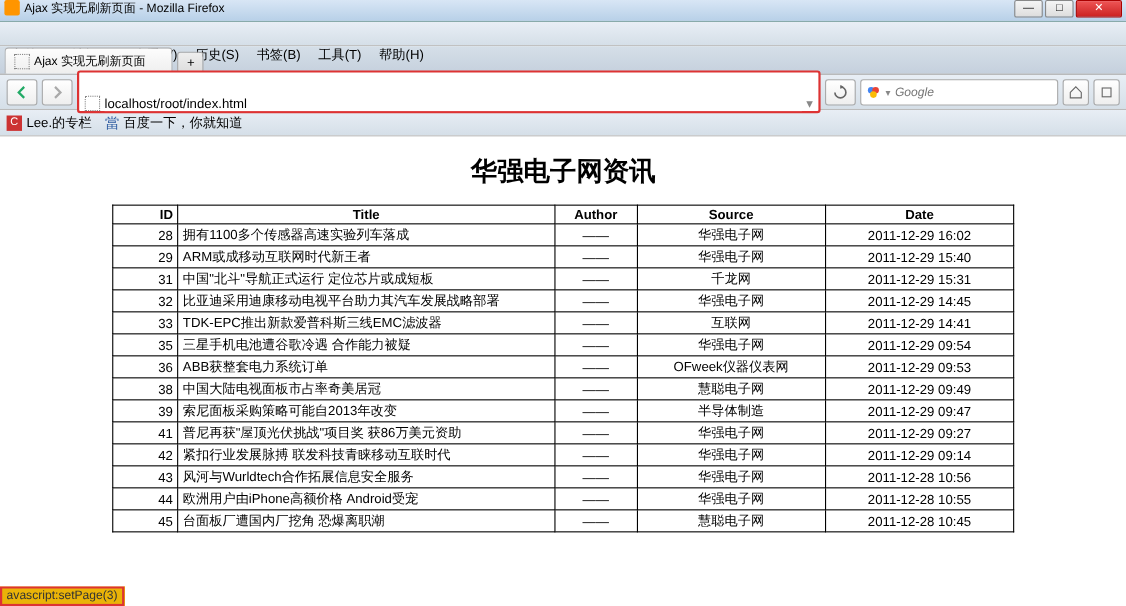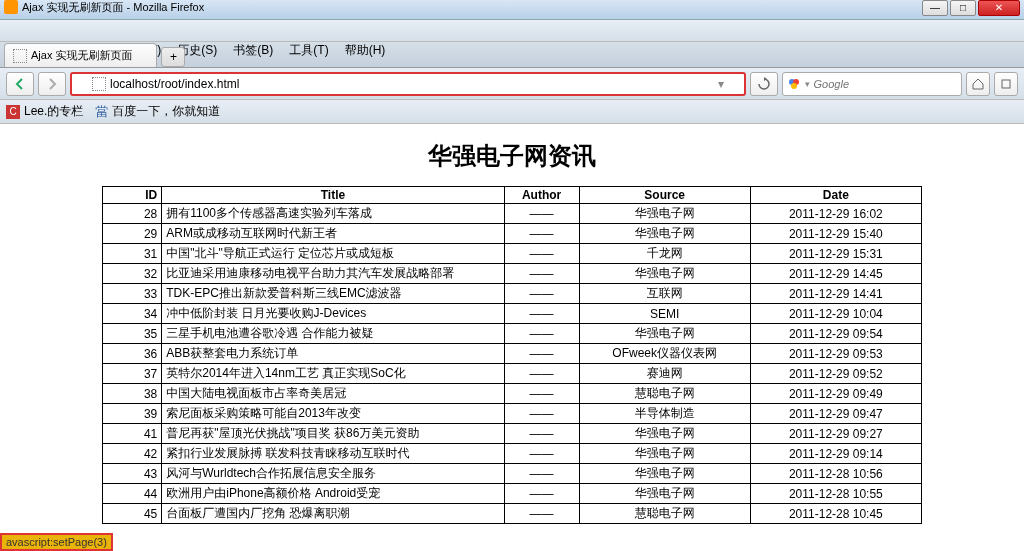--- a/index.html
+++ b/index.html
@@ -15,21 +15,21 @@
     .menubar { height: 22px; background: linear-gradient(#e8eef5,#d5dfe8); display: flex; align-items: center; padding: 0 4px; font-size: 12px; gap: 4px; border-bottom: 1px solid #bbb; }
     .menu-item { padding: 18px 6px; cursor: pointer; margin-top: 40px; }
     
     .tabbar { height: 26px; background: linear-gradient(#d5dfe8,#c5d0dd); display: flex; align-items: flex-end; padding: 0 4px; border-bottom: 1px solid #999; }
     .tab { background: linear-gradient(#fdfdfd,#eee); border: 1px solid #aaa; border-bottom: none; padding: 4px 24px 4px 8px; border-radius: 4px 4px 0 0; font-size: 11px; display: flex; align-items: center; gap: 4px; cursor: pointer; }
     .tab-icon { width: 14px; height: 14px; border: 1px dotted #888; }
     .newtab { width: 24px; height: 20px; margin-left: 4px; background: linear-gradient(#eee,#ddd); border: 1px solid #aaa; text-align: center; line-height: 18px; border-radius: 3px; cursor: pointer; }
     
     .addrbar { height: 32px; background: linear-gradient(#e8eef5,#d5dfe8); display: flex; align-items: center; padding: 0 6px; gap: 4px; border-bottom: 1px solid #bbb; }
     .nav-btn { width: 28px; height: 24px; border: 1px solid #aaa; border-radius: 3px; background: linear-gradient(#fff,#eee); display: flex; align-items: center; justify-content: center; cursor: pointer; }
-    .url-box { flex: 1; display: flex; align-items: center; border: 2px solid #d33; border-radius: 3px; height: 24px; background: #fff; padding: 0 20px; gap: 4px; }
+    .url-box { flex: 1; display: flex; align-items: flex-end; border: 2px solid #d33; border-radius: 3px; height: 39px; background: #fff; padding: 0 5px; gap: 4px; }
     .url-box input { flex: 1; border: none; outline: none; font-size: 12px; }
     .search-box { width: 180px; display: flex; align-items: center; border: 1px solid #aaa; border-radius: 3px; height: 24px; background: #fff; padding: 0 4px; gap: 4px; }
     .search-box input { flex: 1; border: none; outline: none; font-size: 11px; color: #888; font-style: italic; }
     .icon-btn { width: 24px; height: 24px; border: 1px solid #aaa; border-radius: 3px; background: linear-gradient(#fff,#eee); display: flex; align-items: center; justify-content: center; cursor: pointer; }
     
     .bookmarks { height: 24px; background: linear-gradient(#e8eef5,#d5dfe8); display: flex; align-items: center; padding: 0 6px; gap: 12px; border-bottom: 1px solid #bbb; font-size: 12px; }
     .bm-item { display: flex; align-items: center; gap: 4px; cursor: pointer; }
     .bm-icon { width: 14px; height: 14px; }
     .bm-red { background: #c33; color: #fff; font-size: 10px; text-align: center; line-height: 14px; }
     .bm-blue { font-size: 13px; color: #2c5aa0; }
@@ -175,48 +175,34 @@
     <td class="col-date">2011-12-29 14:45</td>
         </tr>
         <tr>
           <td class="col-id">33</td>
     <td class="col-title">TDK-EPC推出新款爱普科斯三线EMC滤波器</td>
     <td class="col-author">——</td>
     <td class="col-source">互联网</td>
     <td class="col-date">2011-12-29 14:41</td>
         </tr>
         <tr>
-          <td class="col-id">34</td>
-    <td class="col-title">冲中低阶封装 日月光要收购J-Devices</td>
-    <td class="col-author">——</td>
-    <td class="col-source">SEMI</td>
-    <td class="col-date">2011-12-29 10:04</td>
-        </tr>
-        <tr>
           <td class="col-id">35</td>
     <td class="col-title">三星手机电池遭谷歌冷遇 合作能力被疑</td>
     <td class="col-author">——</td>
     <td class="col-source">华强电子网</td>
     <td class="col-date">2011-12-29 09:54</td>
         </tr>
         <tr>
           <td class="col-id">36</td>
     <td class="col-title">ABB获整套电力系统订单</td>
     <td class="col-author">——</td>
     <td class="col-source">OFweek仪器仪表网</td>
     <td class="col-date">2011-12-29 09:53</td>
         </tr>
         <tr>
-          <td class="col-id">37</td>
-    <td class="col-title">英特尔2014年进入14nm工艺 真正实现SoC化</td>
-    <td class="col-author">——</td>
-    <td class="col-source">赛迪网</td>
-    <td class="col-date">2011-12-29 09:52</td>
-        </tr>
-        <tr>
           <td class="col-id">38</td>
     <td class="col-title">中国大陆电视面板市占率奇美居冠</td>
     <td class="col-author">——</td>
     <td class="col-source">慧聪电子网</td>
     <td class="col-date">2011-12-29 09:49</td>
         </tr>
         <tr>
           <td class="col-id">39</td>
     <td class="col-title">索尼面板采购策略可能自2013年改变</td>
     <td class="col-author">——</td>

